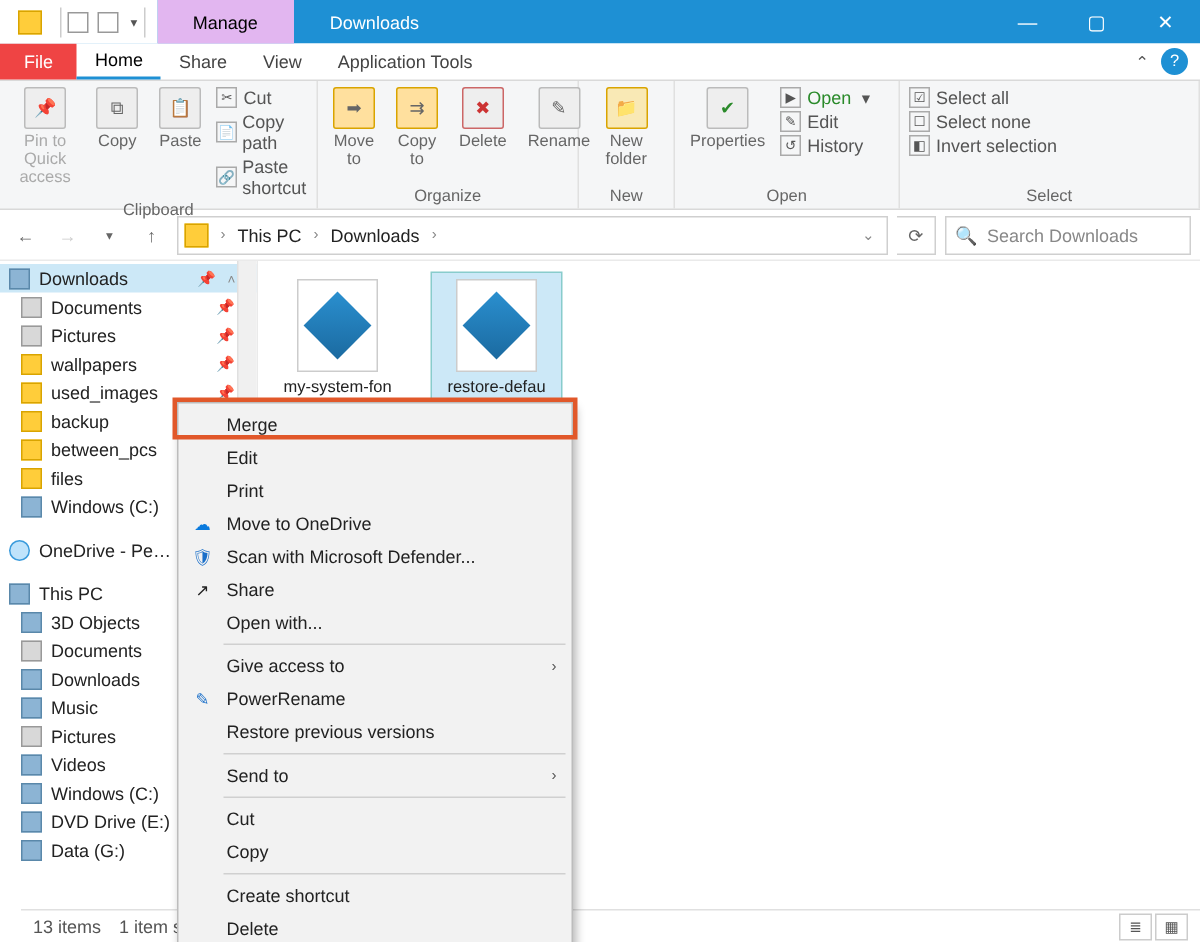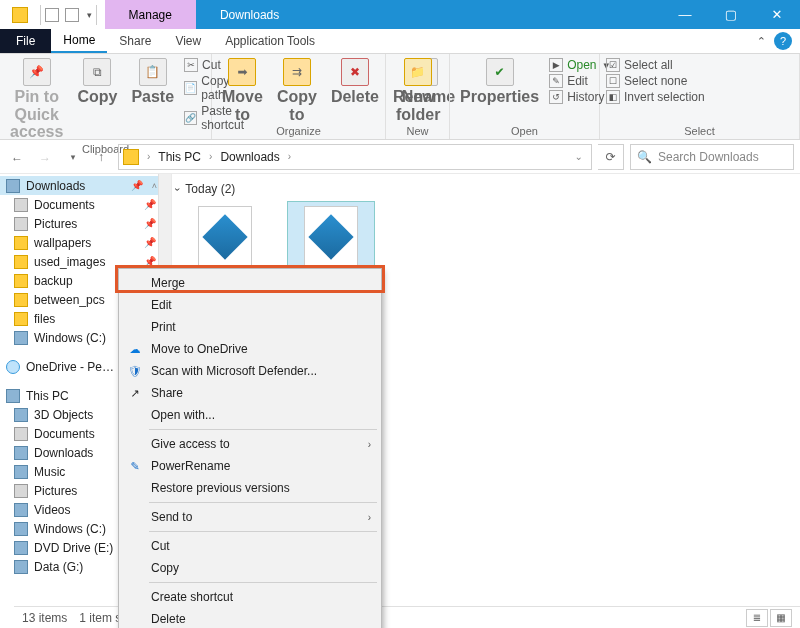--- a/index.html
+++ b/index.html
@@ -13,37 +13,37 @@
   .titlebar .qat .drop { margin-left:2px; font-size:9px; color:#555; }
   .titlebar .midtabs { display:flex; }
   .titlebar .ctab { padding:2px 24px; display:flex; flex-direction:column; align-items:center; justify-content:center; font-size:12px; }
   .titlebar .ctab.manage { background:#e2b6f0; color:#000; }
   .titlebar .ctab.downloads { color:#fff; }
   .titlebar .spacer { flex:1; display:flex; align-items:center; }
   .winbtns { display:flex; }
   .winbtn { width:46px; display:flex; align-items:center; justify-content:center; font-size:13px; color:#fff; }
   
   .tabsrow { height:25px; background:#fff; display:flex; align-items:center; border-bottom:1px solid #d9d9d9; }
-  .filetab { background:#0f172a; color:#fff; padding:0 16px; height:100%; display:flex; align-items:center; }
+  .filetab { background:#ef4444; color:#fff; padding:0 16px; height:100%; display:flex; align-items:center; }
   .rtab { padding:0 12px; height:100%; display:flex; align-items:center; color:#444; }
   .rtab.active { border-bottom:2px solid #1e90d4; color:#000; }
   .tabsrow .right { margin-left:auto; display:flex; align-items:center; padding-right:8px; gap:8px; color:#555; }
   .tabsrow .help { width:18px; height:18px; border-radius:50%; background:#1e90d4; color:#fff; display:flex; align-items:center; justify-content:center; font-size:11px; }
   
   .ribbon { height:86px; background:#f5f6f7; border-bottom:1px solid #d9d9d9; display:flex; }
   .rgroup { border-right:1px solid #e0e0e0; padding:4px 6px 2px; display:flex; flex-direction:column; }
   .rgroup .body { flex:1; display:flex; gap:6px; }
   .rgroup .lbl { text-align:center; font-size:11px; color:#666; margin-top:2px; }
   .bigbtn { display:flex; flex-direction:column; align-items:center; justify-content:flex-start; padding:0 4px; color:#666; }
   .bigbtn .ic { width:28px; height:28px; border:1px solid #bbb; background:#eee; border-radius:2px; margin-bottom:2px; display:flex; align-items:center; justify-content:center; }
   .bigbtn .ic.org { background:#ffe09e; border-color:#d9a400; }
   .bigbtn .ic.red { color:#c33; border-color:#c66; }
   .bigbtn .ic.new { background:#f9e9b5; border-color:#d9a400; }
   .bigbtn.disabled { color:#aaa; }
-  .bigbtn span { font-size:16px; line-height:1.1; text-align:center;font-weight:bold; }
+  .bigbtn span { font-size:11px; line-height:1.1; text-align:center; }
   .minibtns { display:flex; flex-direction:column; gap:2px; justify-content:flex-start; }
   .mini { display:flex; align-items:center; gap:4px; font-size:11px; color:#555; }
   .mini .mi { width:14px; height:14px; border:1px solid #aaa; display:flex; align-items:center; justify-content:center; font-size:9px; }
   .mini.green .mmk { color:#2a8a2a; }
   
   .addrbar { height:34px; display:flex; align-items:center; padding:4px 6px; gap:6px; border-bottom:1px solid #eaeaea; }
   .navarrow { width:22px; height:22px; display:flex; align-items:center; justify-content:center; color:#666; }
   .navarrow.disabled { color:#ccc; }
   .navarrow.drop { font-size:9px; }
   .addrbox { flex:1; height:26px; border:1px solid #cfcfcf; display:flex; align-items:center; padding:0 4px; gap:4px; }
@@ -343,24 +343,20 @@
       </div>
     <div class="sbitem">
         <div class="dic"></div>
         <span>Data (G:)</span>
       </div>
     <div class="sbitem spacer"></div>
     <div class="sbitem top"></div>
   </div>
 
   <div class="content">
-    <div class="grouphdr">
-      <span class="chev">›</span>
-      <span>Today (2)</span>
-    </div>
     <div class="files">
       <div class="file">
         <div class="regicon">
             <div class="cubes"></div>
           </div>
         <div class="fname">my-system-fon</div>
       </div>
       <div class="file sel">
         <div class="regicon">
             <div class="cubes"></div>

